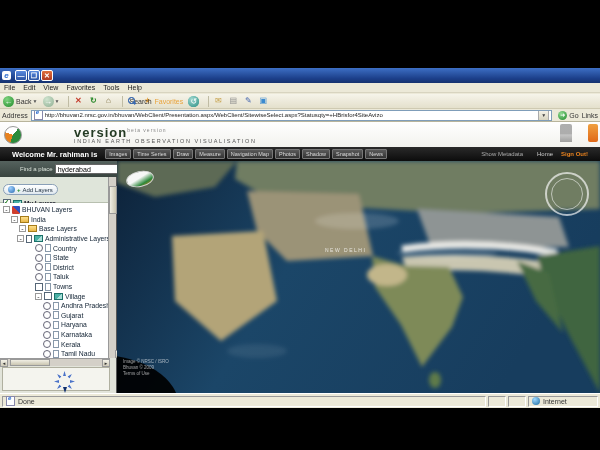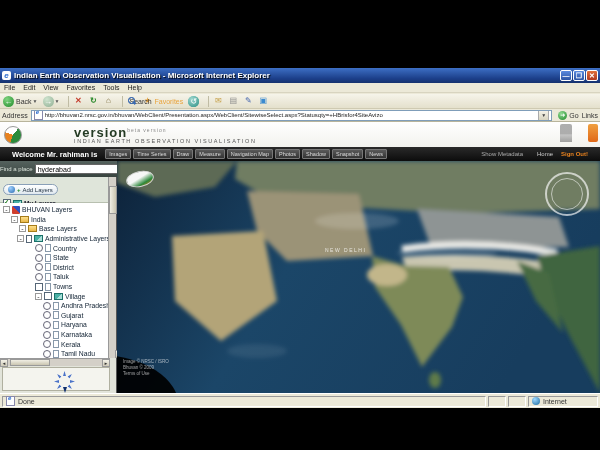--- a/index.html
+++ b/index.html
@@ -73,21 +73,21 @@
   .nav-btn{background:linear-gradient(#5a5a5a,#333);border:1px solid #777;color:#ddd;font-size:5.5px;
     padding:1px 3px;margin-right:2px;border-radius:1px;white-space:nowrap;}
   #nav-right{margin-left:auto;display:flex;align-items:center;font-size:6px;}
   #link-metadata{color:#aaa;margin-right:14px;}
   #link-home{color:#ccc;margin-right:8px;}
   #link-signout{color:#e8821e;font-weight:bold;}
   
   #app-body{left:0;top:93px;width:600px;height:232px;}
   #sidebar{left:0;top:0;width:117px;height:232px;background:#e2e4da;box-sizing:border-box;border-right:1px solid #555;}
   #search-row{left:0;top:0;width:117px;height:16px;background:linear-gradient(#55625e,#39443f);
-    display:flex;align-items:center;box-sizing:border-box;padding:0 0;}
+    display:flex;align-items:center;box-sizing:border-box;padding:0 20px;}
   #search-label{color:#d8e0d8;font-size:6px;white-space:nowrap;margin-right:2px;}
   #search-input{flex:1;height:10px;border:1px solid #666;font-size:7px;padding:0 2px;box-sizing:border-box;font-family:"Liberation Sans",sans-serif;}
   #search-go{width:12px;height:11px;margin-left:2px;border-radius:2px;border:1px solid #123a7a;
     background:linear-gradient(#5a8ade,#2050a8);color:#fff;font-size:6px;line-height:10px;text-align:center;}
   #layers-panel{left:0;top:16px;width:110px;height:26px;background:#dfe5da;border-bottom:1px solid #b8c0b0;box-sizing:border-box;padding:2px 3px;}
   #add-layers{display:inline-flex;align-items:center;background:linear-gradient(#ffffff,#dfe8ef);
     border:1px solid #8aa0b8;border-radius:6px;padding:1px 4px;font-size:6px;color:#234;}
   #add-layers .globe-dot{width:7px;height:7px;border-radius:50%;background:radial-gradient(circle at 35% 30%,#9fd0ff,#2a6cb0);margin-right:2px;}
   #add-layers .plus{color:#1f8a2a;font-weight:bold;margin-right:2px;}
   #my-layers-row{display:flex;align-items:center;margin-top:2px;font-size:6.5px;font-weight:bold;color:#223;}
@@ -149,21 +149,20 @@
 </head>
 <body>
 
 <div id="stage">
   <div class="abs" id="bar-top"></div>
 
   <div class="abs" id="ie">
 
     <div class="abs" id="titlebar">
       <span class="ie-e">e</span>
-      <span class="t-title">Indian Earth Observation Visualisation - Microsoft Internet Explorer</span>
       <span class="winbtn">—</span>
       <span class="winbtn">❐</span>
       <span class="winbtn close">✕</span>
     </div>
 
     <div class="abs" id="menubar">
         <span class="menu-item">File</span>
         <span class="menu-item">Edit</span>
         <span class="menu-item">View</span>
         <span class="menu-item">Favorites</span>

